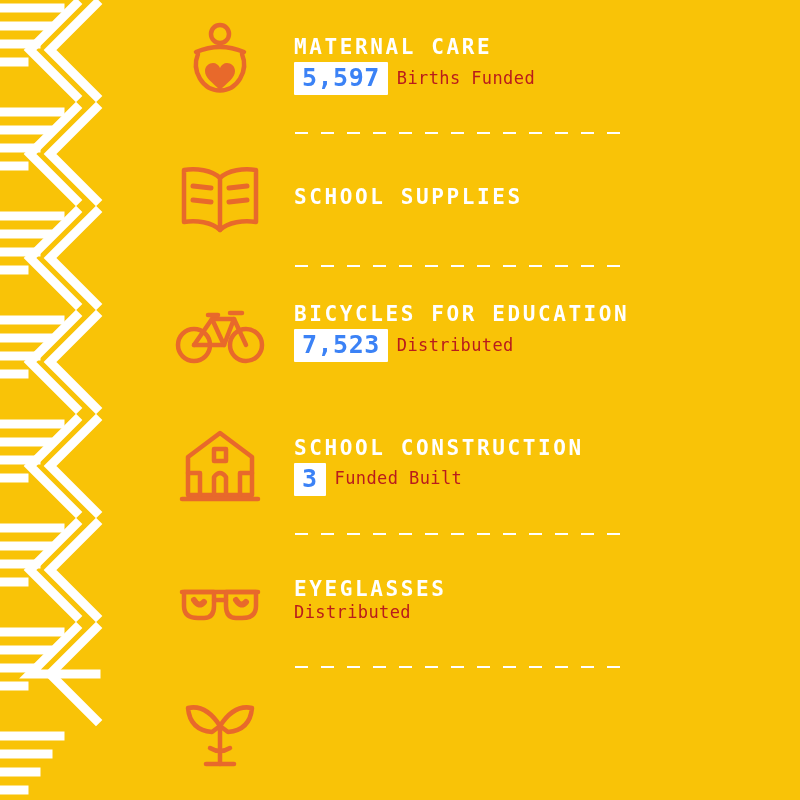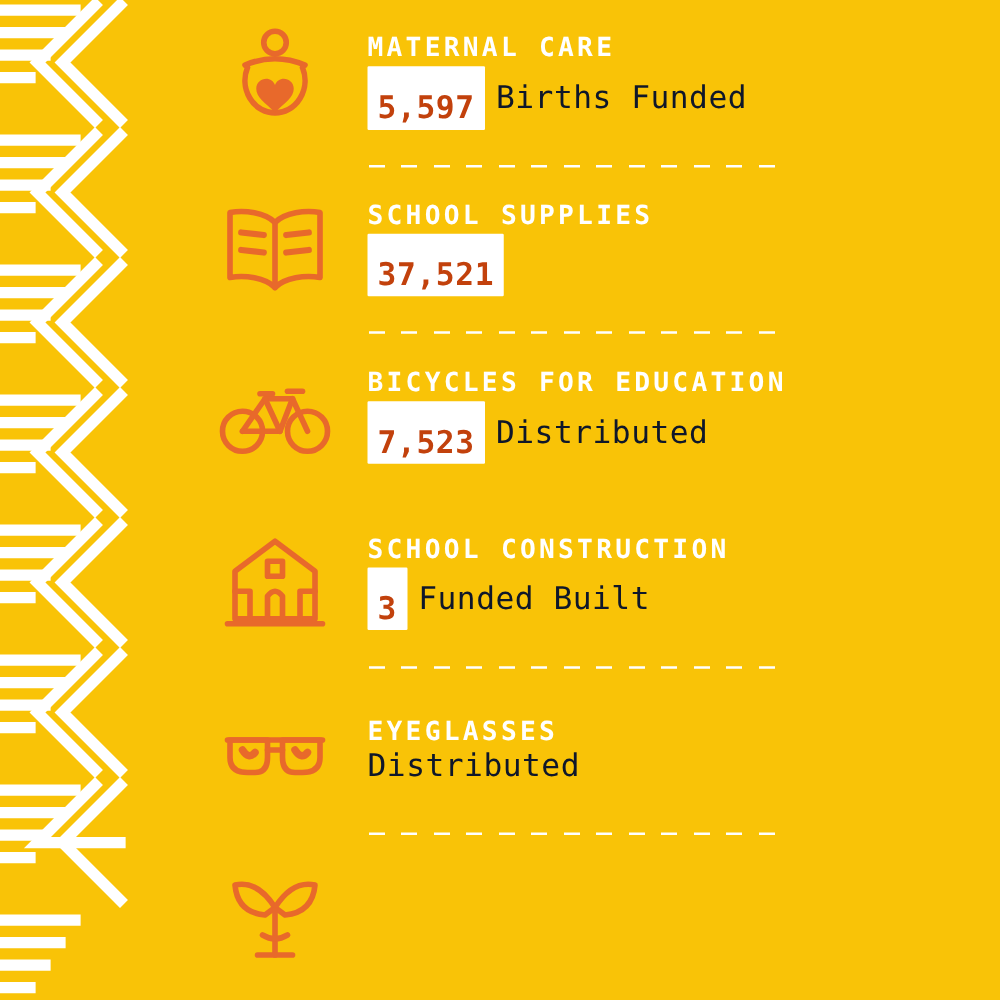--- a/index.html
+++ b/index.html
@@ -71,32 +71,32 @@
   }
 
   .stat-value-line {
     display: flex;
     align-items: center;
     gap: 9px;
   }
 
   .stat-number {
     background: #FFFFFF;
-    color: #c2410c;
+    color: #3b82f6;
     font-size: 25px;
     font-weight: bold;
     letter-spacing: 0.5px;
-    padding: 20px 8px 4px 8px;
+    padding: 3px 8px 4px 8px;
     line-height: 1.05;
     border-radius: 1px;
   }
 
   .stat-unit {
-    color: #0f172a;
-    font-size: 25px;
+    color: #b91c1c;
+    font-size: 17px;
     letter-spacing: 0.4px;
     line-height: 1.05;
   }
 
   
   .divider {
     height: 2px;
     margin-left: 145px;
     margin-right: 175px;
     background-image: repeating-linear-gradient(
@@ -231,21 +231,20 @@
           <path d="M21 34 L39 36" stroke-width="5"></path>
           <path d="M21 48 L39 50" stroke-width="5"></path>
           <path d="M57 36 L75 34" stroke-width="5"></path>
           <path d="M57 50 L75 48" stroke-width="5"></path>
         </g>
       </svg>
     </div>
     <div class="stat-text">
       <div class="stat-title">SCHOOL SUPPLIES</div>
       <div class="stat-value-line">
-        <span class="stat-number">37,521</span>
       </div>
     </div>
   </div>
 
   <div class="divider"></div>
 
   <div class="stat-row">
     <div class="stat-icon">
       <svg width="96" height="96" viewBox="0 0 96 96" xmlns="http://www.w3.org/2000/svg">
         <g stroke="#E8692B" stroke-width="4.5" fill="none" stroke-linecap="round" stroke-linejoin="round">

